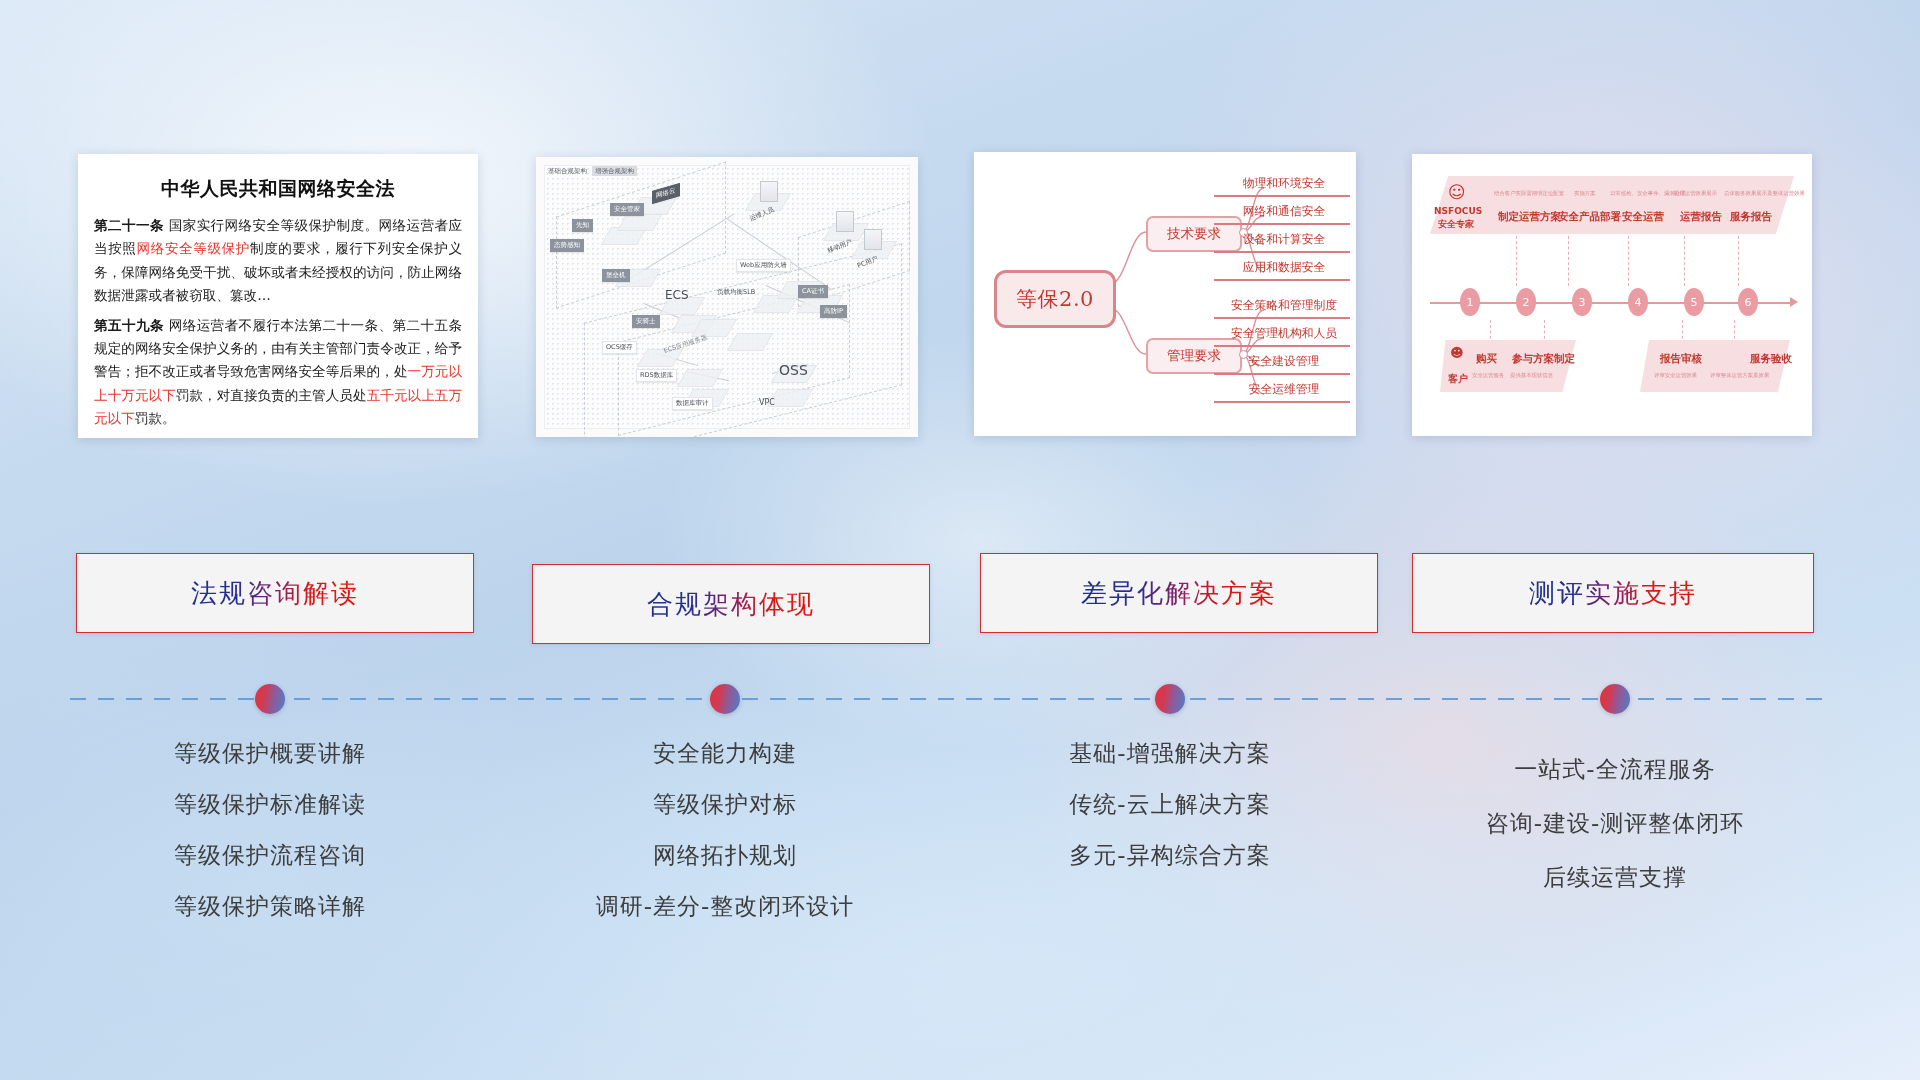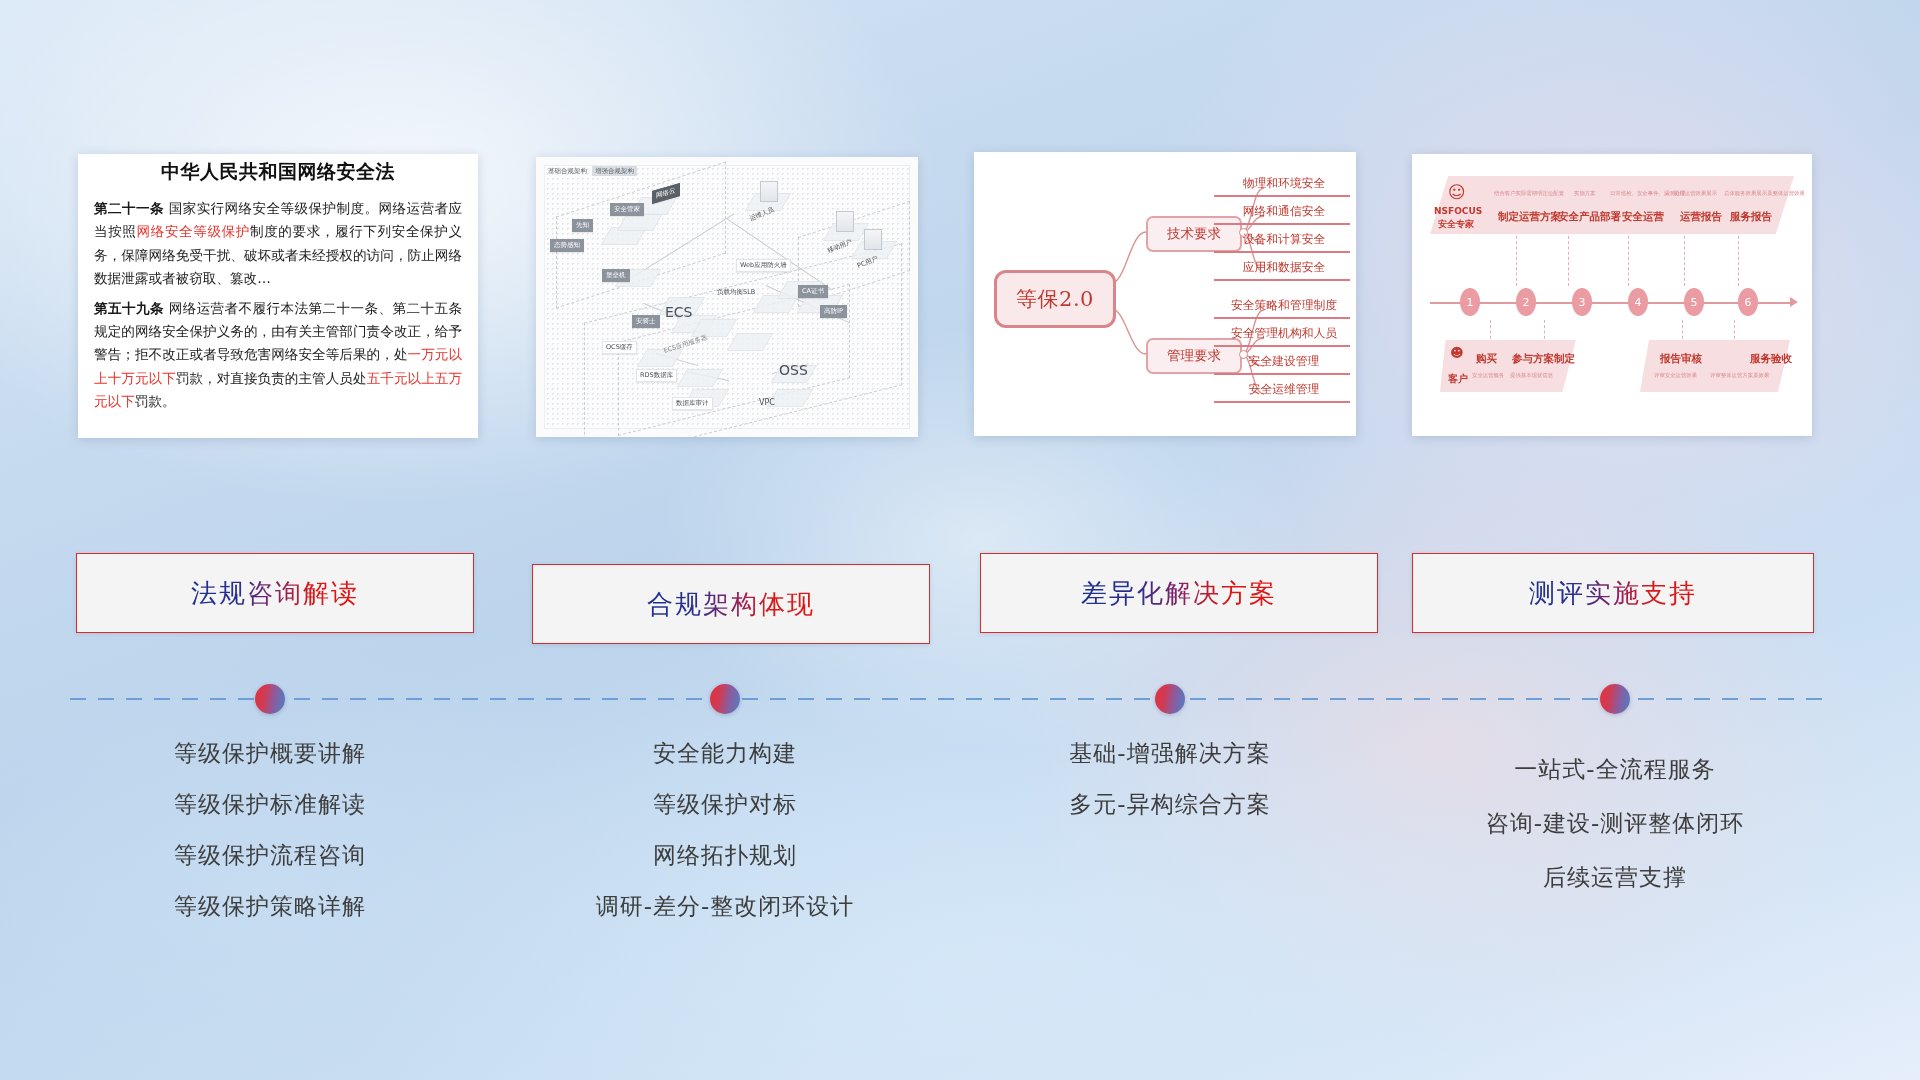--- a/index.html
+++ b/index.html
@@ -28,21 +28,21 @@
   .stage{position:absolute;inset:0;z-index:2;}
 
   
   .card{position:absolute;background:#fff;box-shadow:0 2px 10px rgba(60,90,130,.20);}
   #card-1{left:78px;top:154px;width:400px;height:284px;}
   #card-2{left:536px;top:157px;width:382px;height:280px;}
   #card-3{left:974px;top:152px;width:382px;height:284px;}
   #card-4{left:1412px;top:154px;width:400px;height:282px;}
 
   
-  .law{padding:1px 16px 0 16px;box-sizing:border-box;height:100%;}
+  .law{padding:18px 16px 0 16px;box-sizing:border-box;height:100%;}
   .law-title{text-align:center;font-weight:bold;font-size:19px;color:#111;letter-spacing:.5px;margin:4px 0 12px;}
   .law-p{font-size:13.6px;line-height:1.72;color:#1a1a1a;text-align:justify;margin:0 0 6px;}
   .law-p b{font-weight:bold;}
   .law-p .rd{color:#e8322a;}
 
   
   .arch{position:relative;width:100%;height:100%;background:#fbfbfb;overflow:hidden;}
   .arch-inner{position:absolute;inset:8px;border:1px solid #eceff2;
     background-image:radial-gradient(#e3e7ec 1px, transparent 1px);background-size:5px 5px;background-color:#fcfcfd;}
   .az{position:absolute;border:1px dashed #c9ced6;}
@@ -250,21 +250,21 @@
       <div class="tag dk" style="left:74px;top:46px;">安全管家</div>
       <div class="tag dk" style="left:36px;top:62px;">先知</div>
       <div class="tag dk" style="left:14px;top:82px;">态势感知</div>
       <div class="tag dk" style="left:66px;top:112px;">堡垒机</div>
       <div class="tag" style="left:210px;top:52px;border:none;background:transparent;box-shadow:none;transform:rotate(-22deg);">运维人员</div>
       <div class="tag" style="left:288px;top:84px;border:none;background:transparent;box-shadow:none;transform:rotate(-22deg);">移动用户</div>
       <div class="tag" style="left:318px;top:100px;border:none;background:transparent;box-shadow:none;transform:rotate(-22deg);">PC用户</div>
       <div class="tag" style="left:200px;top:102px;">Web应用防火墙</div>
       <div class="tag dk" style="left:262px;top:128px;">CA证书</div>
       <div class="tag dk" style="left:284px;top:148px;">高防IP</div>
-      <div class="tag" style="left:126px;top:146px;border:none;background:transparent;box-shadow:none;font-size:14px;">ECS</div>
+      <div class="tag" style="left:126px;top:130px;border:none;background:transparent;box-shadow:none;font-size:12px;">ECS</div>
       <div class="tag dk" style="left:96px;top:158px;">安骑士</div>
       <div class="tag" style="left:178px;top:130px;border:none;background:transparent;box-shadow:none;">负载均衡SLB</div>
       <div class="tag" style="left:66px;top:184px;">OCS缓存</div>
       <div class="tag" style="left:100px;top:212px;">RDS数据库</div>
       <div class="tag" style="left:136px;top:240px;">数据库审计</div>
       <div class="tag" style="left:240px;top:204px;border:none;background:transparent;box-shadow:none;font-size:14px;">OSS</div>
       <div class="tag" style="left:220px;top:240px;border:none;background:transparent;box-shadow:none;font-size:8px;">VPC</div>
       <div class="tag" style="left:124px;top:182px;border:none;background:transparent;box-shadow:none;transform:rotate(-18deg);opacity:.65;">ECS应用服务器</div>
     </div>
   </div>
@@ -390,20 +390,21 @@
     <div class="item">等级保护策略详解</div>
   </div>
   <div class="col" id="col-2">
     <div class="item">安全能力构建</div>
     <div class="item">等级保护对标</div>
     <div class="item">网络拓扑规划</div>
     <div class="item">调研-差分-整改闭环设计</div>
   </div>
   <div class="col" id="col-3">
     <div class="item">基础-增强解决方案</div>
+    <div class="item">传统-云上解决方案</div>
     <div class="item">多元-异构综合方案</div>
   </div>
   <div class="col" id="col-4" style="top:758px;">
     <div class="item" style="margin-bottom:31px;">一站式-全流程服务</div>
     <div class="item" style="margin-bottom:31px;">咨询-建设-测评整体闭环</div>
     <div class="item" style="margin-bottom:31px;">后续运营支撑</div>
   </div>
 
 </div>
 

